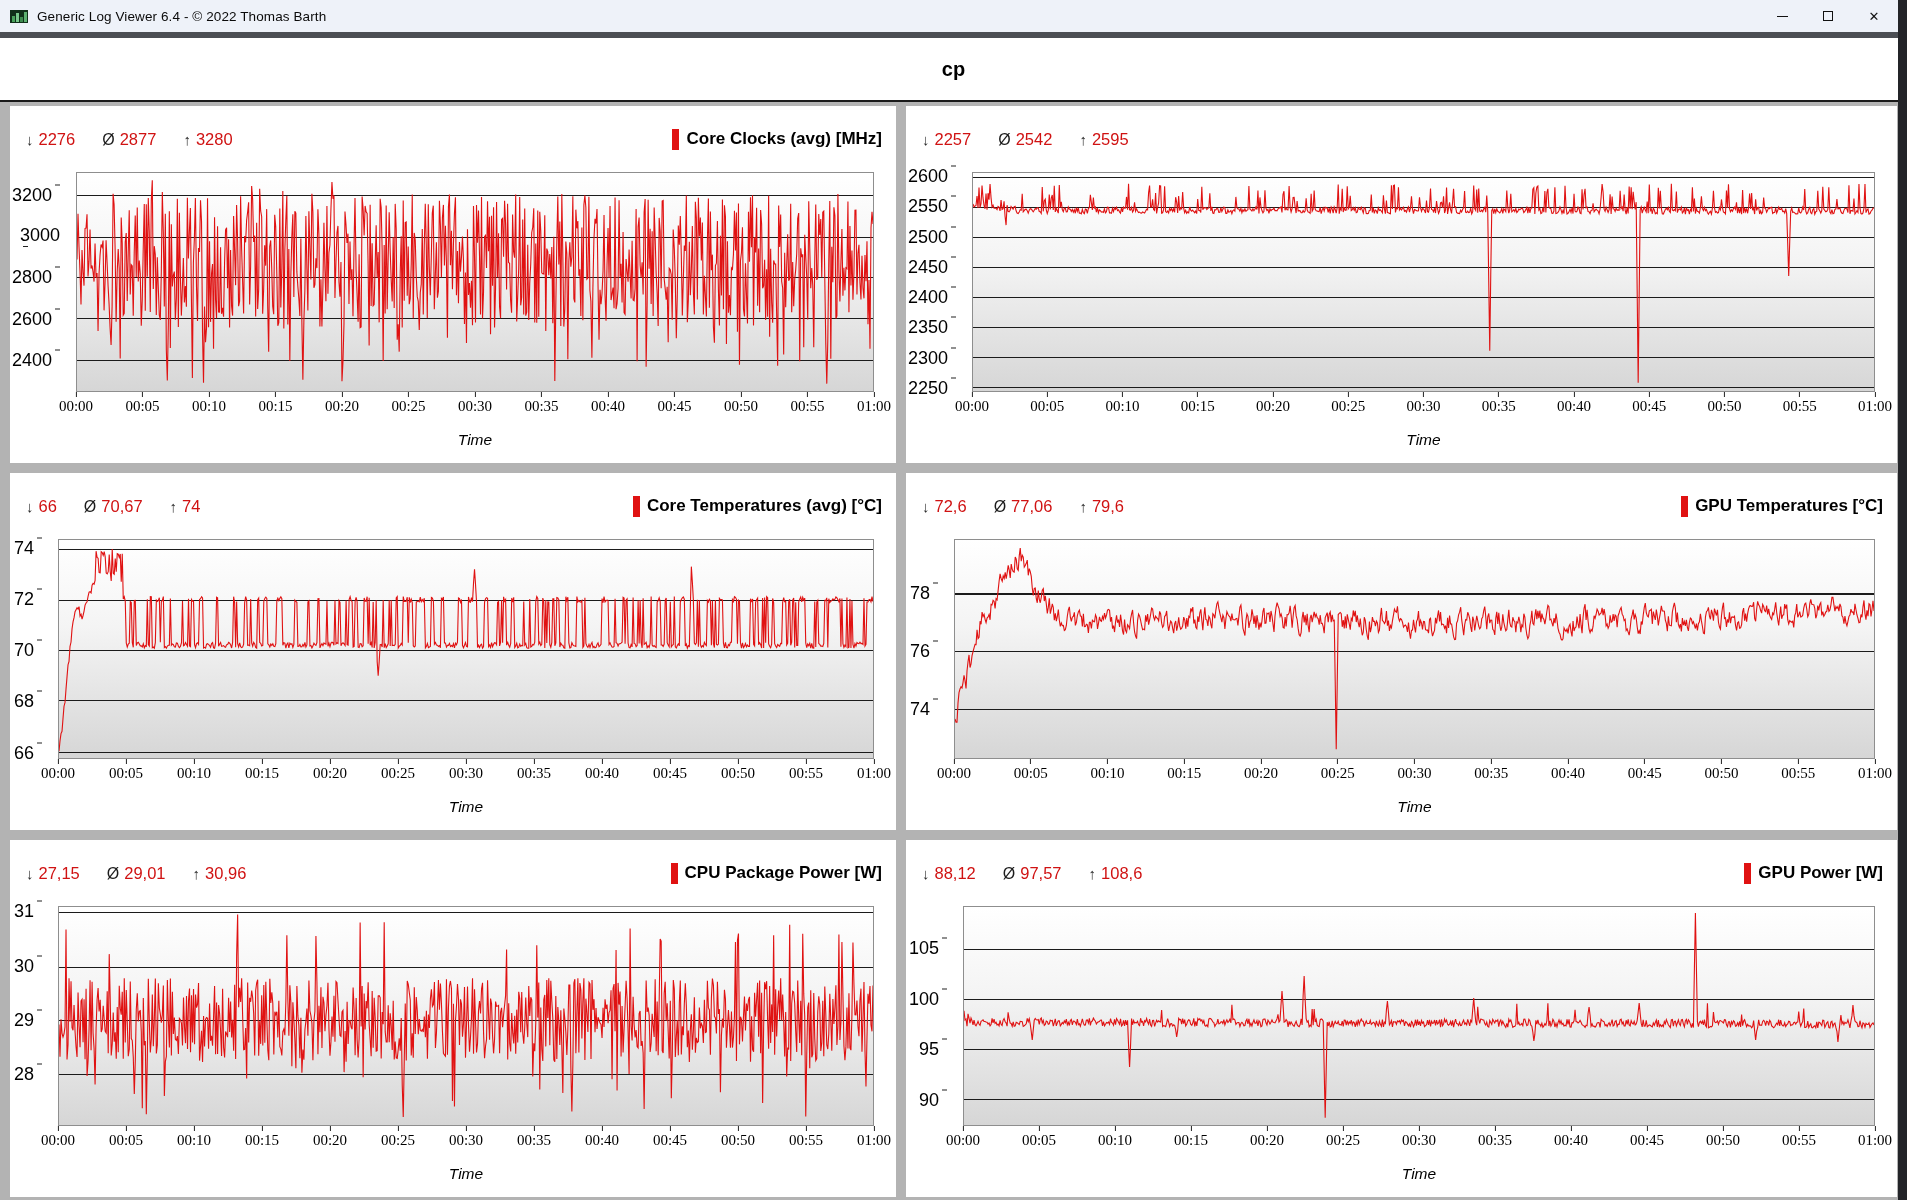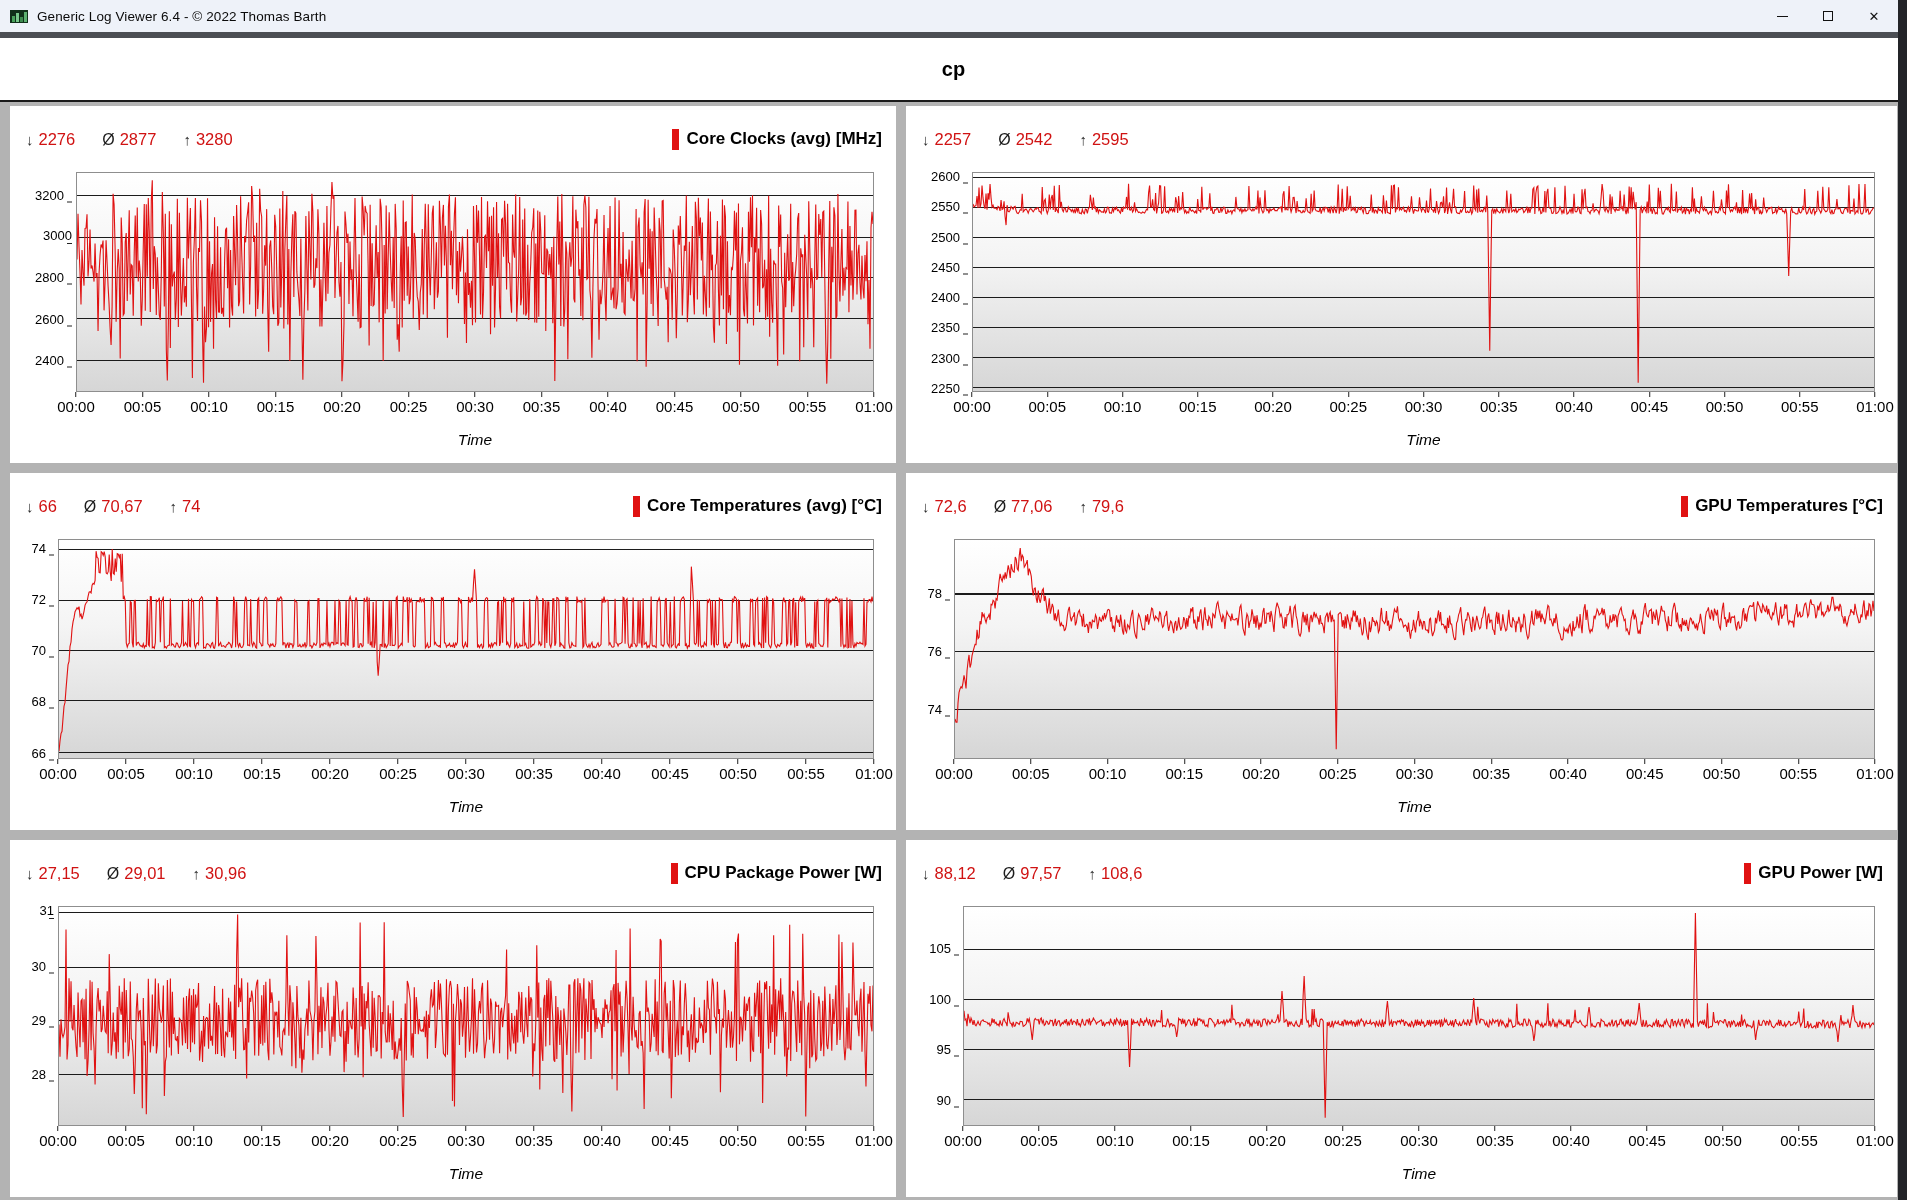--- a/index.html
+++ b/index.html
@@ -34,30 +34,30 @@
   .stat  { display:flex; align-items:baseline; gap:5px; margin-right:27px; }
   .sym   { font-size:15px; color:#2e2e2e; }
   .sym.avg { font-size:16px; color:#1c1c1c; }
   .val   { font-size:16.5px; color:#d01212; }
   .ctitle { display:flex; align-items:center; gap:7px; }
   .legend-bar { width:7px; height:21px; background:#e01212; flex:0 0 auto; }
   .ctitle-text { font-size:17px; font-weight:700; color:#000; white-space:nowrap; }
 
   .plot-row { display:flex; margin-top:16px; }
   .yaxis { position:relative; flex:0 0 auto; }
-  .ylab  { position:absolute; right:4px; transform:translateY(-50%); display:flex; align-items:flex-end;
-           font-size:13px; color:#000; white-space:nowrap; }
+  .ylab  { position:absolute; right:16px; transform:translateY(-50%); display:flex; align-items:flex-start;
+           font-size:18px; color:#000; white-space:nowrap; }
   .ystub { width:5px; height:1px; background:#222; margin-left:3px; }
   .plot  { flex:1; height:220px; border:1px solid #8e8e8e; margin-right:10px; position:relative;
            background:linear-gradient(180deg,#ffffff 0%,#f4f4f4 40%,#d6d6d6 100%); }
   .plot svg { display:block; width:100%; height:100%; }
 
   .xaxis-row { display:flex; }
   .axspacer { flex:0 0 auto; }
-  .xaxis { flex:1; position:relative; height:26px; margin-right:10px; }
+  .xaxis { flex:1; position:relative; height:26px; margin-right:10px;font-family:Liberation Serif, serif; }
   .xlab  { position:absolute; top:0; transform:translateX(-50%); display:flex; flex-direction:column;
            align-items:center; }
   .xstub { width:1px; height:5px; background:#222; margin-bottom:1px; }
   .xtext { font-size:15px; color:#000; white-space:nowrap; }
 
   .time-row { display:flex; margin-top:13px; }
   .timewrap { flex:1; margin-right:10px; text-align:center; }
   .timelabel { font-style:italic; font-size:15.5px; color:#000; }
 
   .right-edge { position:fixed; top:0; right:0; width:9px; height:1200px; background:#232428; }
@@ -587,21 +587,21 @@
           <span class="val">30,96</span>
         </span>
       </div>
       <div class="ctitle">
         <span class="legend-bar" style="background: rgb(224, 18, 18);"></span>
         <span class="ctitle-text">CPU Package Power [W]</span>
       </div>
     </div>
     <div class="plot-row">
       <div class="yaxis" style="width: 38px;">
-            <span class="ylab" style="top: 2.47%; flex-direction: column;">
+            <span class="ylab" style="top: 2.47%;">
               <span>31</span>
               <span class="ystub"></span>
             </span>
             <span class="ylab" style="top: 27.16%;">
               <span>30</span>
               <span class="ystub"></span>
             </span>
             <span class="ylab" style="top: 51.85%;">
               <span>29</span>
               <span class="ystub"></span>

